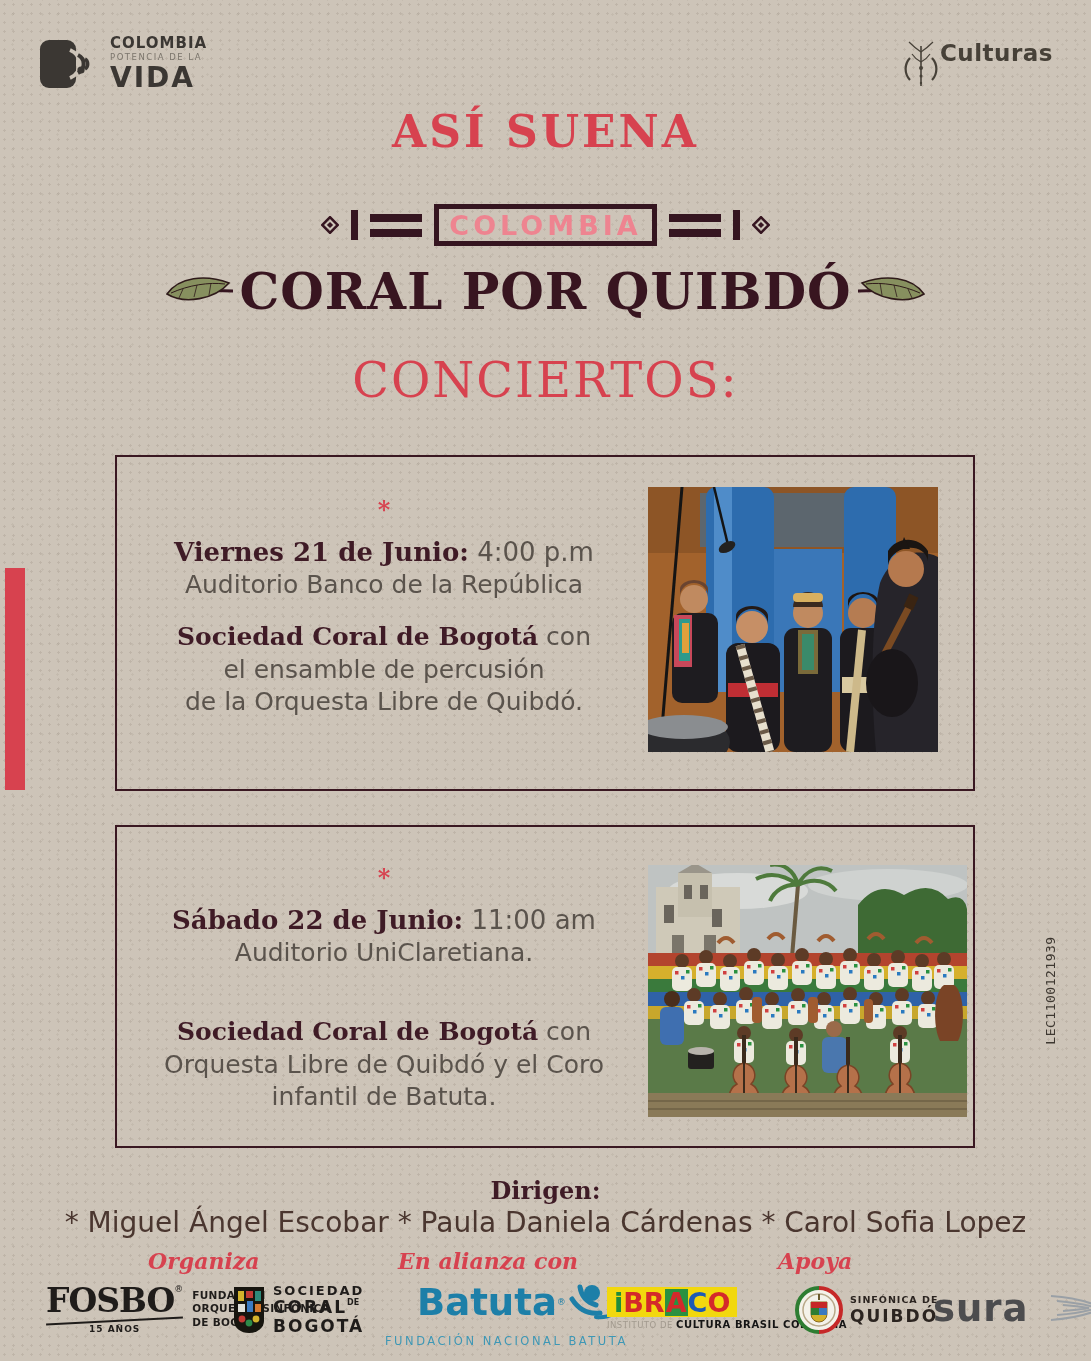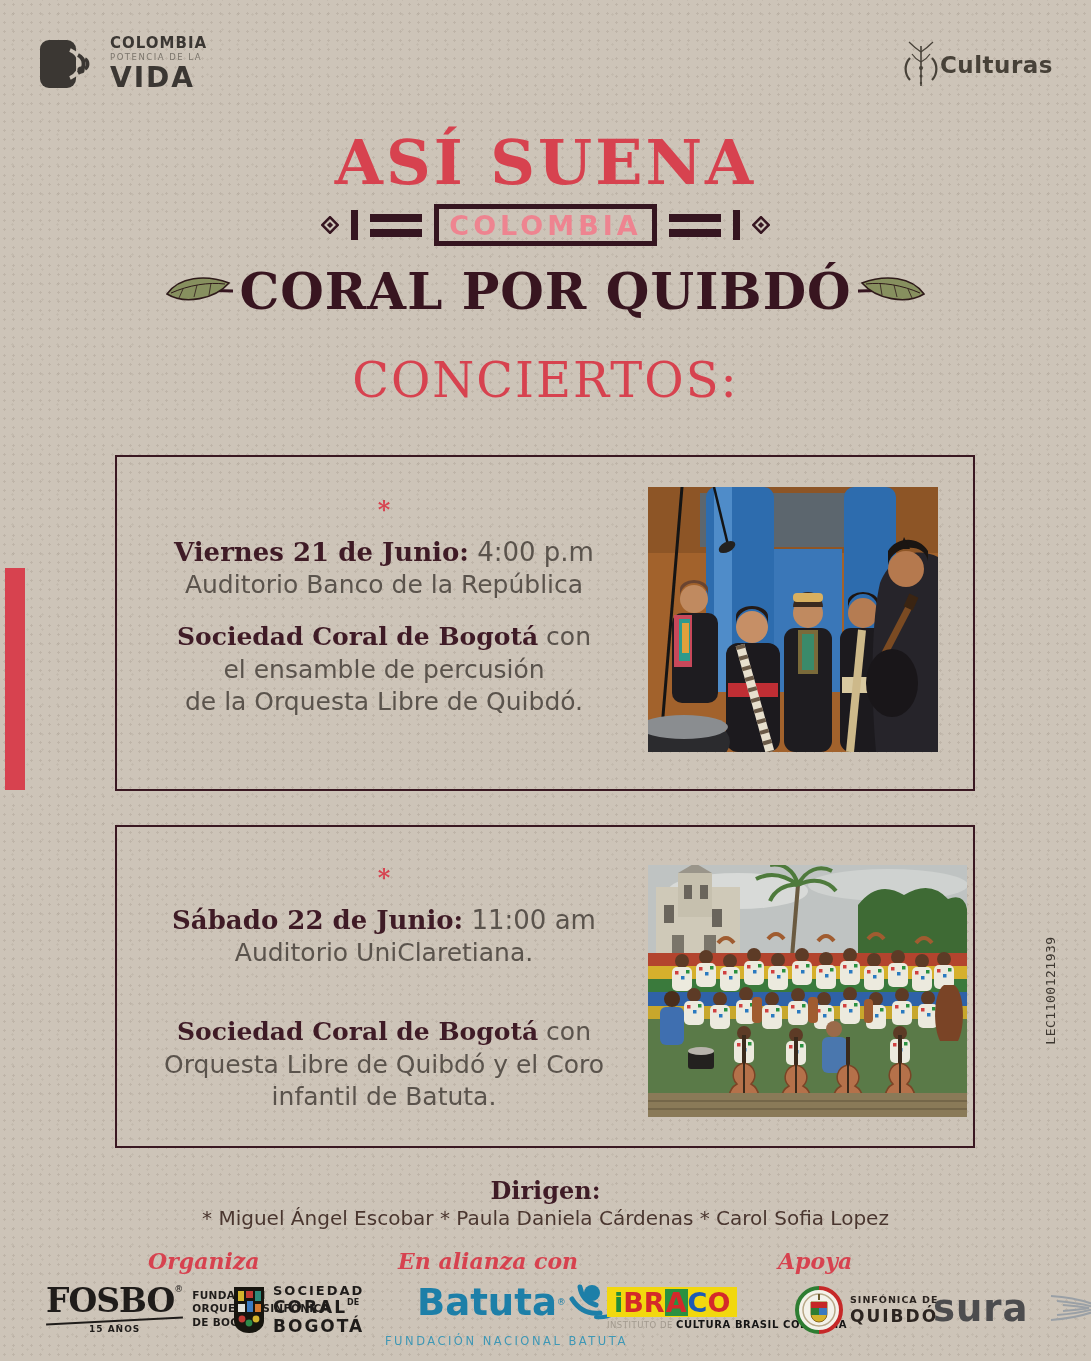--- a/index.html
+++ b/index.html
@@ -12,25 +12,25 @@
     background-size:9px 9px,15px 15px;
     background-position:0 0,5px 7px;
     font-family:"DejaVu Sans",sans-serif;
   }
   
   .gov-logo{position:absolute;left:40px;top:36px;display:flex;align-items:center;gap:10px;}
   .gov-text{line-height:1;color:#3b3733;}
   .gov-country{font-size:15px;font-weight:bold;letter-spacing:1px;}
   .gov-tagline{font-size:8.5px;color:#7a746b;letter-spacing:1.5px;margin-top:2px;}
   .gov-word{font-size:28px;font-weight:bold;letter-spacing:2px;margin-top:2px;}
-  .culturas{position:absolute;right:38px;top:40px;display:flex;align-items:center;color:#474138;}
+  .culturas{position:absolute;right:38px;top:40px;display:flex;color:#474138;}
   .culturas-label{font-size:23px;font-weight:bold;letter-spacing:.5px;}
   
-  .main-title{position:absolute;left:0;top:126px;width:100%;text-align:center;
-    font-family:"DejaVu Serif",serif;font-weight:bold;font-size:62px;color:#d7424f;letter-spacing:3px;}
+  .main-title{position:absolute;left:0;top:106px;width:100%;text-align:center;
+    font-family:"DejaVu Serif",serif;font-weight:bold;font-size:44px;color:#d7424f;letter-spacing:3px;}
   .band-row{position:absolute;left:0;top:204px;width:100%;display:flex;justify-content:center;align-items:center;gap:12px;}
   .band-equals{display:flex;flex-direction:column;gap:7px;}
   .band-equals span{display:block;width:52px;height:8px;background:#351520;}
   .band-vbar{width:7px;height:30px;background:#351520;}
   .band-center{border:5px solid #351520;height:32px;padding:0 10px;display:flex;align-items:center;}
   .band-word{font-size:27px;font-weight:bold;letter-spacing:4px;color:#ee8490;}
   .subtitle-row{position:absolute;left:0;top:262px;width:100%;display:flex;justify-content:center;align-items:center;gap:6px;}
   .subtitle{font-family:"DejaVu Serif",serif;font-weight:bold;font-size:50px;color:#381520;letter-spacing:1px;}
   .conciertos{position:absolute;left:0;top:352px;width:100%;text-align:center;
     font-family:"DejaVu Serif",serif;font-weight:normal;font-size:48px;color:#d7424f;letter-spacing:2px;}
@@ -45,21 +45,21 @@
   .plain{color:#5a534c;}
   .venue{font-size:25px;color:#5a534c;line-height:1.3;}
   .group-block{font-size:25px;line-height:1.3;}
   .photo{position:absolute;display:block;}
   .photo-1{left:531px;top:30px;width:290px;height:265px;}
   .photo-2{left:531px;top:38px;width:319px;height:252px;}
   
   .dirigen-heading{position:absolute;left:0;top:1176px;width:100%;text-align:center;
     font-family:"DejaVu Serif",serif;font-weight:bold;font-size:24px;color:#3f1b26;}
   .dirigen-names{position:absolute;left:0;top:1206px;width:100%;text-align:center;
-    font-size:20px;color:#4a362f;}
+    font-size:28px;color:#4a362f;}
   
   .foot-heading{position:absolute;font-family:"DejaVu Serif",serif;font-style:italic;font-weight:bold;
     font-size:22px;color:#d7424f;}
   .h-organiza{left:148px;top:1248px;}
   .h-alianza{left:398px;top:1248px;}
   .h-apoya{left:778px;top:1248px;}
   .fosbo{position:absolute;left:46px;top:1284px;display:flex;align-items:center;gap:9px;color:#1f1c1a;}
   .fosbo-left{text-align:center;}
   .fosbo-word{font-family:"DejaVu Serif",serif;font-size:33px;font-weight:bold;letter-spacing:-1px;line-height:1;}
   .fosbo-reg{font-size:9px;vertical-align:top;}

